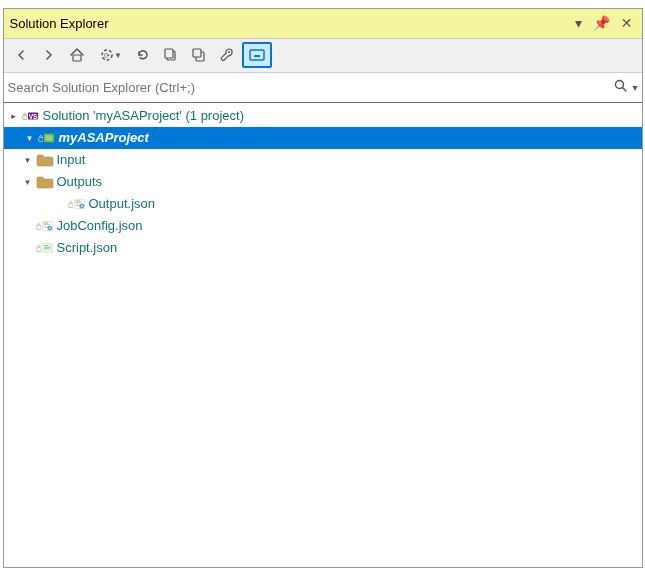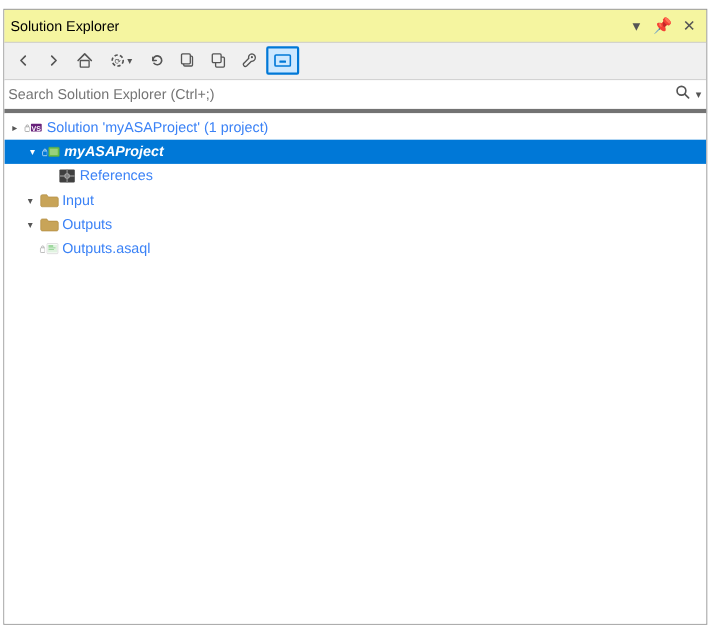--- a/index.html
+++ b/index.html
@@ -84,21 +84,21 @@
 
     .toolbar-btn.active {
       border: 2px solid #0078d7;
       background: #cde8ff;
     }
 
     
     .search-bar {
       display: flex;
       align-items: center;
-      border-bottom: 4px solid #737373;
+      border-bottom: 1px solid #737373;
       padding: 3px 4px;
       background: #fff;
       height: 30px;
     }
 
     .search-input {
       flex: 1;
       border: none;
       outline: none;
       font-size: 13px;
@@ -173,21 +173,21 @@
       display: flex;
       align-items: center;
       justify-content: center;
       flex-shrink: 0;
       margin-right: 3px;
       font-size: 14px;
     }
 
     .item-label {
       font-size: 13px;
-      color: #3b82f6;
+      color: #0f766e;
       font-weight: 400;
     }
 
     .item-label.bold {
       font-weight: 700;
     }
 
     
     .svg-icon {
       width: 16px;
@@ -314,35 +314,20 @@
           <path d="M2.5 4V3a1.5 1.5 0 0 1 3 0v1" stroke="rgba(255,255,255,0.8)" stroke-width="1"></path>
         </svg>
         <svg width="16" height="14" viewBox="0 0 16 14" fill="none">
           <rect x="0" y="1" width="14" height="12" rx="1" fill="#6DBE46" stroke="#5aa838" stroke-width="0.5"></rect>
           <rect x="2" y="3" width="10" height="8" rx="0.5" fill="#fff" fill-opacity="0.3"></rect>
         </svg>
       </div>
       <span class="item-label bold">myASAProject</span>
     </div>
 
-    <div class="tree-item">
-      <div class="indent"></div>
-      <div class="indent"></div>
-      <div class="expand-btn" style="visibility:hidden;">▸</div>
-
-      <div class="item-icon">
-        <svg width="16" height="14" viewBox="0 0 16 14" fill="none">
-          <rect x="1" y="1" width="14" height="12" rx="1" fill="#404040"></rect>
-          <line x1="8" y1="1" x2="8" y2="13" stroke="#888" stroke-width="1.2"></line>
-          <line x1="1" y1="7" x2="15" y2="7" stroke="#888" stroke-width="1.2"></line>
-          <circle cx="8" cy="7" r="2" stroke="#aaa" stroke-width="1"></circle>
-        </svg>
-      </div>
-      <span class="item-label">References</span>
-    </div>
 
 
     <div class="tree-item">
       <div class="indent"></div>
       <div class="expand-btn">▾</div>
 
       <div class="item-icon">
         <svg width="18" height="14" viewBox="0 0 18 14" fill="none">
           <path d="M1 3.5C1 2.67 1.67 2 2.5 2H6.5L8 4H15.5C16.33 4 17 4.67 17 5.5V11.5C17 12.33 16.33 13 15.5 13H2.5C1.67 13 1 12.33 1 11.5V3.5Z" fill="#C8A458" stroke="#a88030" stroke-width="0.5"></path>
         </svg>
@@ -356,36 +341,78 @@
       <div class="expand-btn">▾</div>
 
       <div class="item-icon">
         <svg width="18" height="14" viewBox="0 0 18 14" fill="none">
           <path d="M1 3.5C1 2.67 1.67 2 2.5 2H6.5L8 4H15.5C16.33 4 17 4.67 17 5.5V11.5C17 12.33 16.33 13 15.5 13H2.5C1.67 13 1 12.33 1 11.5V3.5Z" fill="#C8A458" stroke="#a88030" stroke-width="0.5"></path>
         </svg>
       </div>
       <span class="item-label">Outputs</span>
     </div>
 
-
-
     <div class="tree-item">
+      <div class="indent"></div>
+      <div class="indent"></div>
       <div class="indent"></div>
       <div class="expand-btn" style="visibility:hidden;">▸</div>
       <div class="item-icon" style="display:flex;align-items:center;gap:1px;">
         <svg width="8" height="10" viewBox="0 0 8 10" fill="none">
           <rect x="1" y="4" width="6" height="6" rx="1" stroke="#aaa" stroke-width="1"></rect>
           <path d="M2.5 4V3a1.5 1.5 0 0 1 3 0v1" stroke="#aaa" stroke-width="1"></path>
         </svg>
         <svg width="16" height="14" viewBox="0 0 16 14" fill="none">
           <rect x="1" y="0.5" width="14" height="13" rx="1" fill="#fff" stroke="#ccc" stroke-width="0.8"></rect>
+          <rect x="2" y="2" width="7" height="1.5" rx="0.5" fill="#d4a820"></rect>
+          <rect x="2" y="4.5" width="10" height="1" rx="0.5" fill="#bbb"></rect>
+          <rect x="2" y="6.5" width="8" height="1" rx="0.5" fill="#bbb"></rect>
+          <rect x="2" y="8.5" width="9" height="1" rx="0.5" fill="#bbb"></rect>
+          <circle cx="11" cy="10" r="3" fill="#4fa3e0" stroke="#3880b0" stroke-width="0.5"></circle>
+          <circle cx="11" cy="10" r="1.2" fill="white"></circle>
+        </svg>
+      </div>
+      <span class="item-label">Output.json</span>
+    </div>
+
+    <div class="tree-item">
+      <div class="indent"></div>
+      <div class="expand-btn" style="visibility:hidden;">▸</div>
+      <div class="item-icon" style="display:flex;align-items:center;gap:1px;">
+        <svg width="8" height="10" viewBox="0 0 8 10" fill="none">
+          <rect x="1" y="4" width="6" height="6" rx="1" stroke="#aaa" stroke-width="1"></rect>
+          <path d="M2.5 4V3a1.5 1.5 0 0 1 3 0v1" stroke="#aaa" stroke-width="1"></path>
+        </svg>
+        <svg width="16" height="14" viewBox="0 0 16 14" fill="none">
+          <rect x="1" y="0.5" width="14" height="13" rx="1" fill="#fff" stroke="#ccc" stroke-width="0.8"></rect>
+          <rect x="2" y="2" width="7" height="1.5" rx="0.5" fill="#d4a820"></rect>
+          <rect x="2" y="4.5" width="10" height="1" rx="0.5" fill="#bbb"></rect>
+          <rect x="2" y="6.5" width="8" height="1" rx="0.5" fill="#bbb"></rect>
+          <rect x="2" y="8.5" width="9" height="1" rx="0.5" fill="#bbb"></rect>
+          <circle cx="11" cy="10" r="3" fill="#4fa3e0" stroke="#3880b0" stroke-width="0.5"></circle>
+          <circle cx="11" cy="10" r="1.2" fill="white"></circle>
+        </svg>
+      </div>
+      <span class="item-label">JobConfig.json</span>
+    </div>
+
+    <div class="tree-item">
+      <div class="indent"></div>
+      <div class="expand-btn" style="visibility:hidden;">▸</div>
+      <div class="item-icon" style="display:flex;align-items:center;gap:1px;">
+        <svg width="8" height="10" viewBox="0 0 8 10" fill="none">
+          <rect x="1" y="4" width="6" height="6" rx="1" stroke="#aaa" stroke-width="1"></rect>
+          <path d="M2.5 4V3a1.5 1.5 0 0 1 3 0v1" stroke="#aaa" stroke-width="1"></path>
+        </svg>
+        <svg width="16" height="14" viewBox="0 0 16 14" fill="none">
+          <rect x="1" y="0.5" width="14" height="13" rx="1" fill="#fff" stroke="#ccc" stroke-width="0.8"></rect>
 
           <rect x="2" y="2" width="12" height="10" rx="0.5" fill="#5ebd5e" fill-opacity="0.2"></rect>
           <rect x="3" y="3" width="6" height="1.2" rx="0.3" fill="#5ebd5e"></rect>
           <rect x="3" y="5.5" width="9" height="1" rx="0.3" fill="#5ebd5e" fill-opacity="0.7"></rect>
           <rect x="3" y="7.5" width="7" height="1" rx="0.3" fill="#5ebd5e" fill-opacity="0.7"></rect>
         </svg>
       </div>
-      <span class="item-label">Outputs.asaql</span>
+      <span class="item-label">Script.json</span>
     </div>
 
   </div>
 </div>
 
 </body></html>

